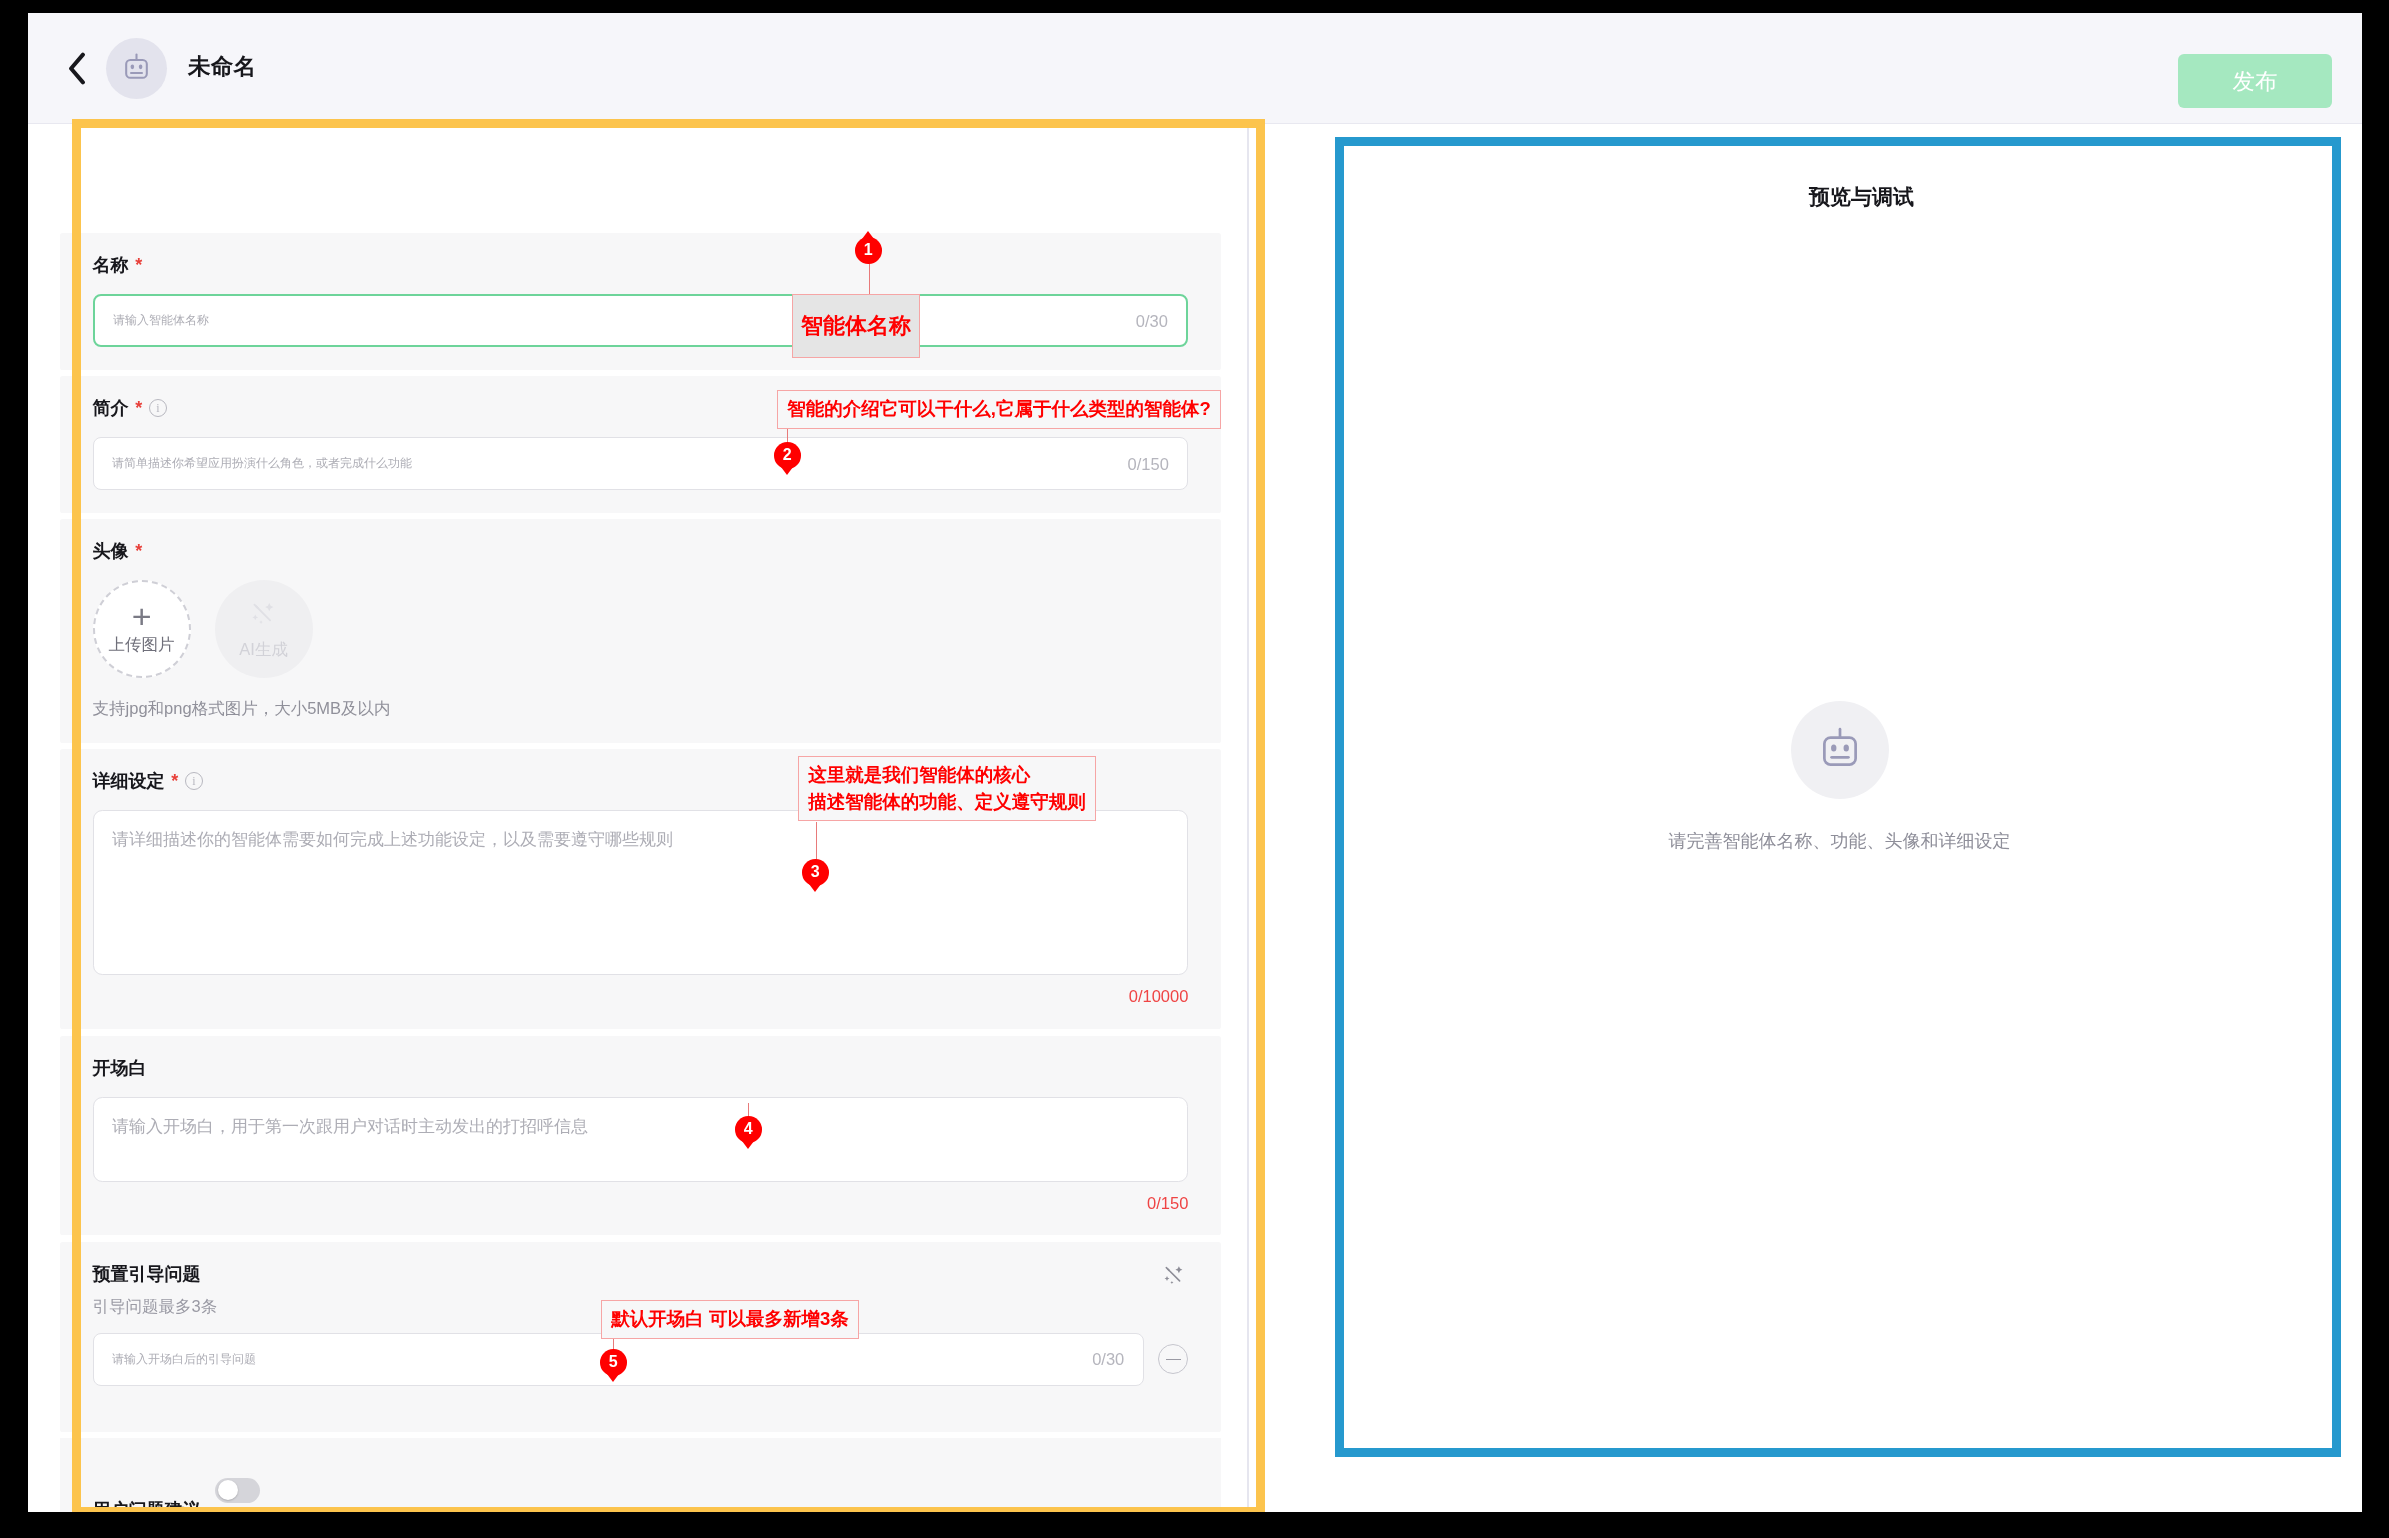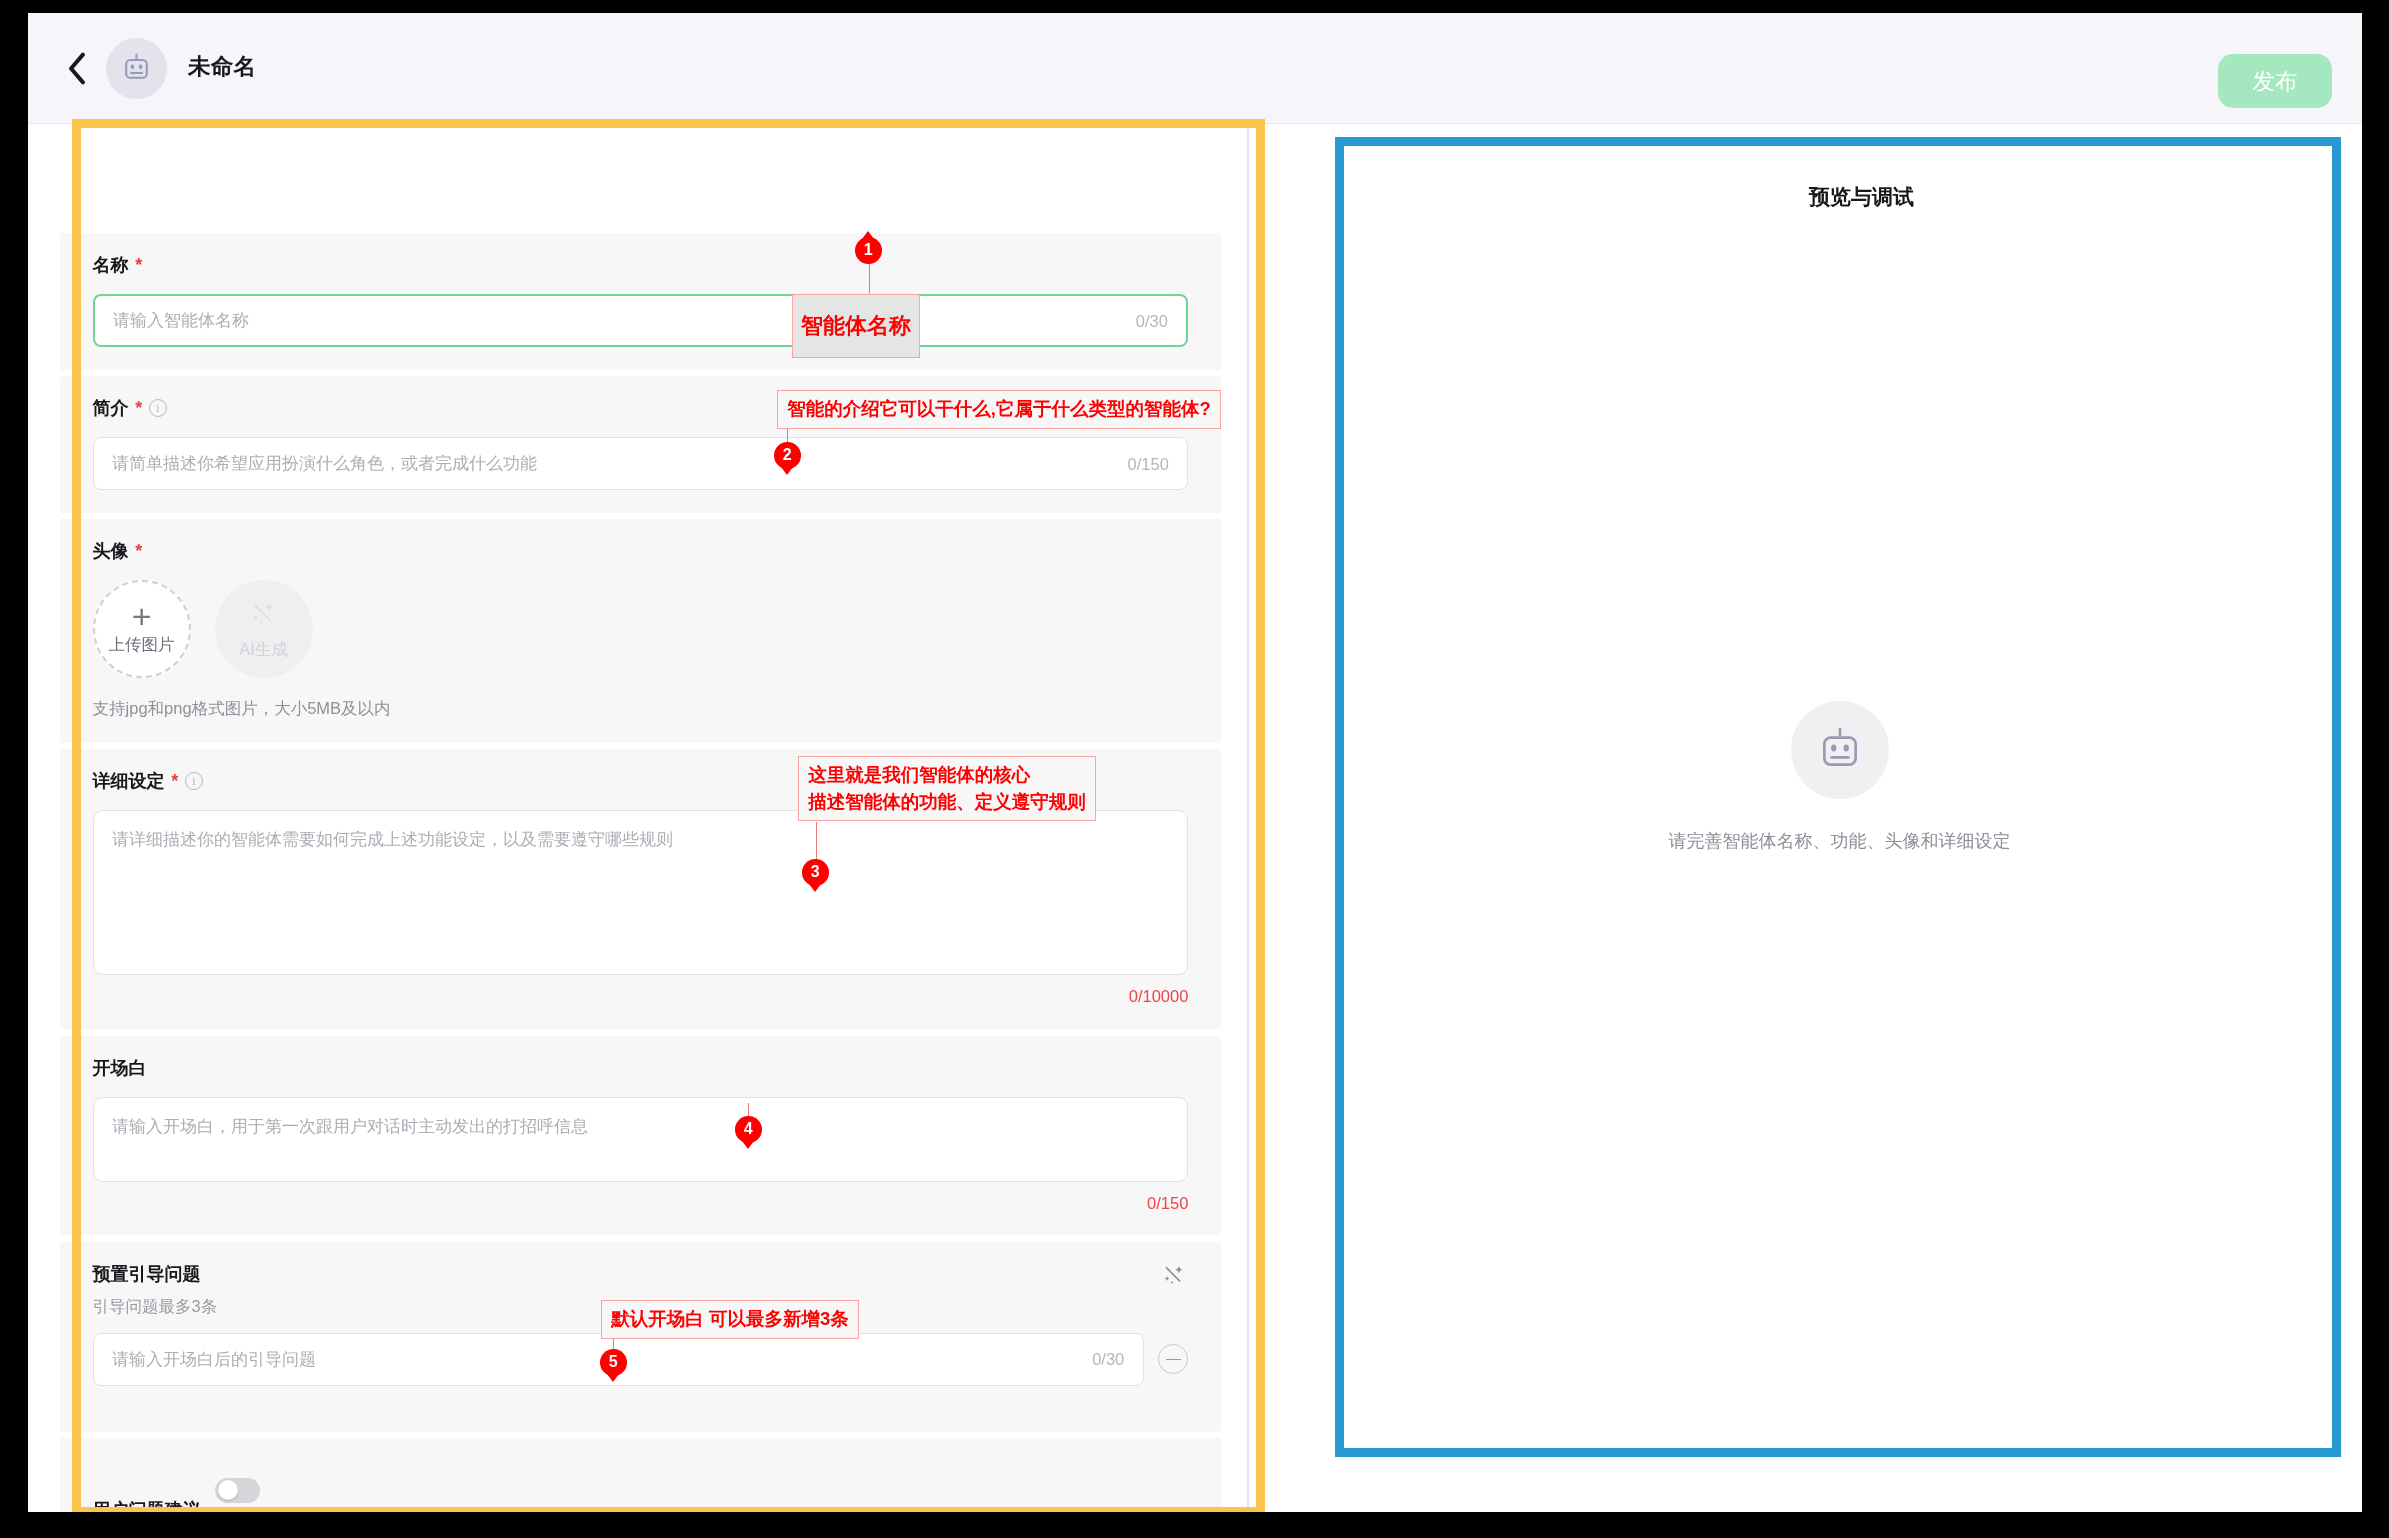--- a/index.html
+++ b/index.html
@@ -39,22 +39,22 @@
     background: #e3e3ed;
     display: flex; align-items: center; justify-content: center;
   }
   #agent-title {
     position: absolute; left: 160px; top: 38px;
     font-size: 22.5px; font-weight: 700; color: #17171c;
     letter-spacing: 0.3px;
   }
   #publish-btn {
     position: absolute; right: 30px; top: 41px;
-    width: 114px; height: 54px;
-    background: #a5e8c0; border: none; border-radius: 15px;
+    width: 154px; height: 54px;
+    background: #a5e8c0; border: none; border-radius: 6px;
     color: #ffffff; font-size: 22.5px; font-weight: 500;
     font-family: Liberation Sans, sans-serif; cursor: pointer;
     display: flex; align-items: center; justify-content: center;
   }
 
   
   #settings-panel {
     position: absolute; left: 17px; top: 114px;
     width: 1191px; height: 1385px;
     background: #ffffff;
@@ -95,21 +95,21 @@
   .text-input {
     position: relative;
     background: #ffffff;
     border: 1.3px solid #e1e1e6;
     border-radius: 8px;
     height: 53px;
     display: flex; align-items: center;
     padding: 0 18.5px;
   }
   .text-input.focused { border: 2px solid #6dd49a; }
-  .ph { font-size: 17px; color: #adadb5; }
+  .ph { font-size: 12px; color: #adadb5; }
   .counter {
     position: absolute; right: 18.5px; top: 50%;
     transform: translateY(-50%);
     font-size: 16.5px; color: #b5b5bd;
   }
 
   .text-area {
     position: relative;
     background: #ffffff;
     border: 1.3px solid #e1e1e6;

